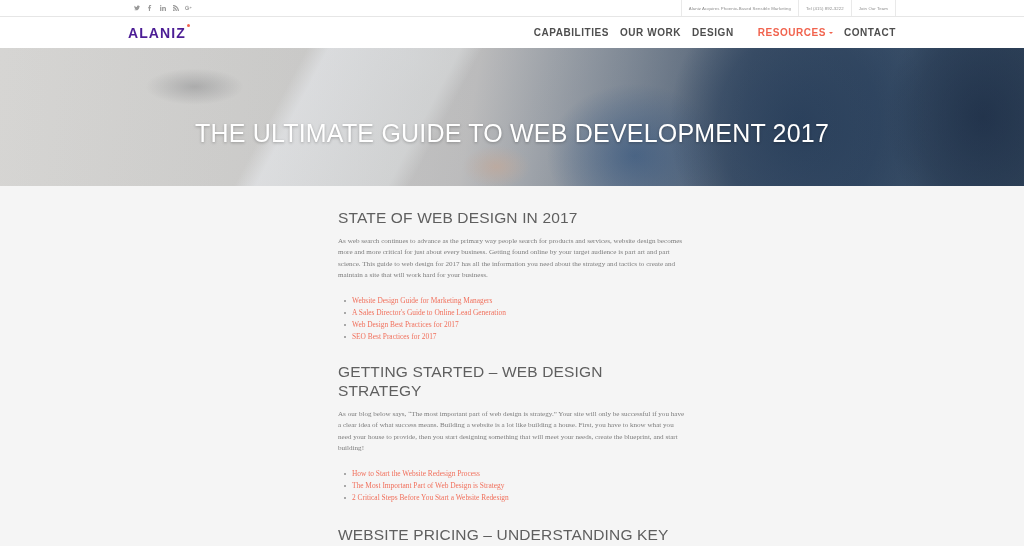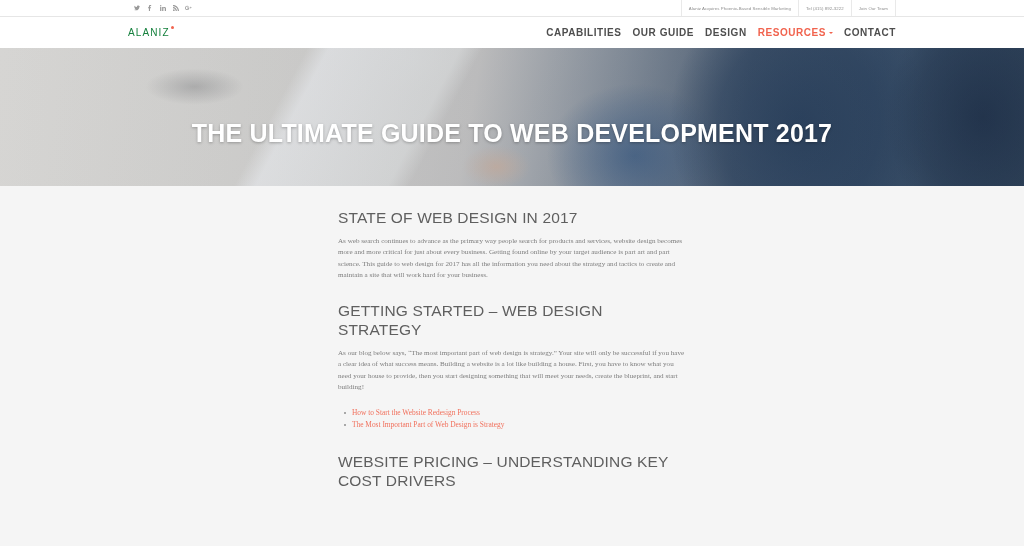--- a/index.html
+++ b/index.html
@@ -69,24 +69,24 @@
   }
   .header-inner {
     width: 768px;
     margin: 0 auto;
     display: flex;
     align-items: center;
     justify-content: space-between;
   }
   .logo {
     position: relative;
-    font-size: 10px;
-    font-weight: 400;
+    font-size: 14px;
+    font-weight: 700;
     letter-spacing: 1.1px;
-    color: #15803d;
+    color: #4c1d95;
     line-height: 1;
     cursor: pointer;
     user-select: none;
   }
   .logo-dot {
     position: absolute;
     top: -2px;
     right: -4.5px;
     width: 3.4px; height: 3.4px;
     border-radius: 50%;
@@ -101,21 +101,21 @@
     font-size: 10px;
     letter-spacing: 0.55px;
     font-weight: 600;
     color: #4e4e4e;
     white-space: nowrap;
     cursor: pointer;
     display: flex;
     align-items: center;
     gap: 3px;
   }
-  .nav-item.accent { color: #f1634e; }
+  .nav-item.accent { color: #f1634e; margin-left: 13px; }
   .caret {
     width: 0; height: 0;
     border-left: 2.2px solid transparent;
     border-right: 2.2px solid transparent;
     border-top: 2.4px solid #f1634e;
     margin-top: 1px;
   }
 
   
   .hero {
@@ -148,21 +148,21 @@
     position: absolute; inset: 0;
     background: linear-gradient(90deg, rgba(20,30,45,0.10) 0%, rgba(20,30,45,0.16) 45%, rgba(20,30,45,0.30) 100%);
   }
   .hero-title {
     position: absolute;
     left: 0; right: 0;
     top: 57px;
     text-align: center;
     color: #ffffff;
     font-size: 25px;
-    font-weight: 700;
+    font-weight: 400;
     letter-spacing: 0.2px;
     line-height: 1;
     text-shadow: 0 1px 3px rgba(0,0,0,0.28);
     white-space: nowrap;
     margin-top: 16px;
   }
 
   
   .content {
     background: #f5f5f5;
@@ -262,21 +262,21 @@
   <div class="header-inner">
     <div class="logo">
       <span>ALANIZ</span>
       <span class="logo-dot"></span>
     </div>
     <nav class="nav">
       <span class="nav-item">
         <span>CAPABILITIES</span>
       </span>
       <span class="nav-item">
-        <span>OUR GUIDE</span>
+        <span>OUR WORK</span>
       </span>
       <span class="nav-item">
         <span>DESIGN</span>
       </span>
       <span class="nav-item accent">
         <span>RESOURCES</span>
         <span class="caret"></span>
       </span>
       <span class="nav-item">
         <span>CONTACT</span>
@@ -289,24 +289,31 @@
   <div class="hero-photo"></div>
   <div class="hero-tint"></div>
   <h1 class="hero-title">THE ULTIMATE GUIDE TO WEB DEVELOPMENT 2017</h1>
 </div>
 
 <div class="content">
   <div class="content-inner">
 
     <h2 class="section-title">STATE OF WEB DESIGN IN 2017</h2>
     <p class="body-text">As web search continues to advance as the primary way people search for products and services, website design becomes more and more critical for just about every business. Getting found online by your target audience is part art and part science. This guide to web design for 2017 has all the information you need about the strategy and tactics to create and maintain a site that will work hard for your business.</p>
+    <ul class="link-list">
+      <li>Website Design Guide for Marketing Managers</li>
+      <li>A Sales Director's Guide to Online Lead Generation</li>
+      <li>Web Design Best Practices for 2017</li>
+      <li>SEO Best Practices for 2017</li>
+    </ul>
 
     <h2 class="section-title second">GETTING STARTED – WEB DESIGN STRATEGY</h2>
     <p class="body-text">As our blog below says, “The most important part of web design is strategy.” Your site will only be successful if you have a clear idea of what success means. Building a website is a lot like building a house. First, you have to know what you need your house to provide, then you start designing something that will meet your needs, create the blueprint, and start building!</p>
     <ul class="link-list">
       <li>How to Start the Website Redesign Process</li>
       <li>The Most Important Part of Web Design is Strategy</li>
+      <li>2 Critical Steps Before You Start a Website Redesign</li>
     </ul>
 
     <h2 class="section-title third">WEBSITE PRICING – UNDERSTANDING KEY COST DRIVERS</h2>
 
   </div>
 </div>
 
 </body></html>

